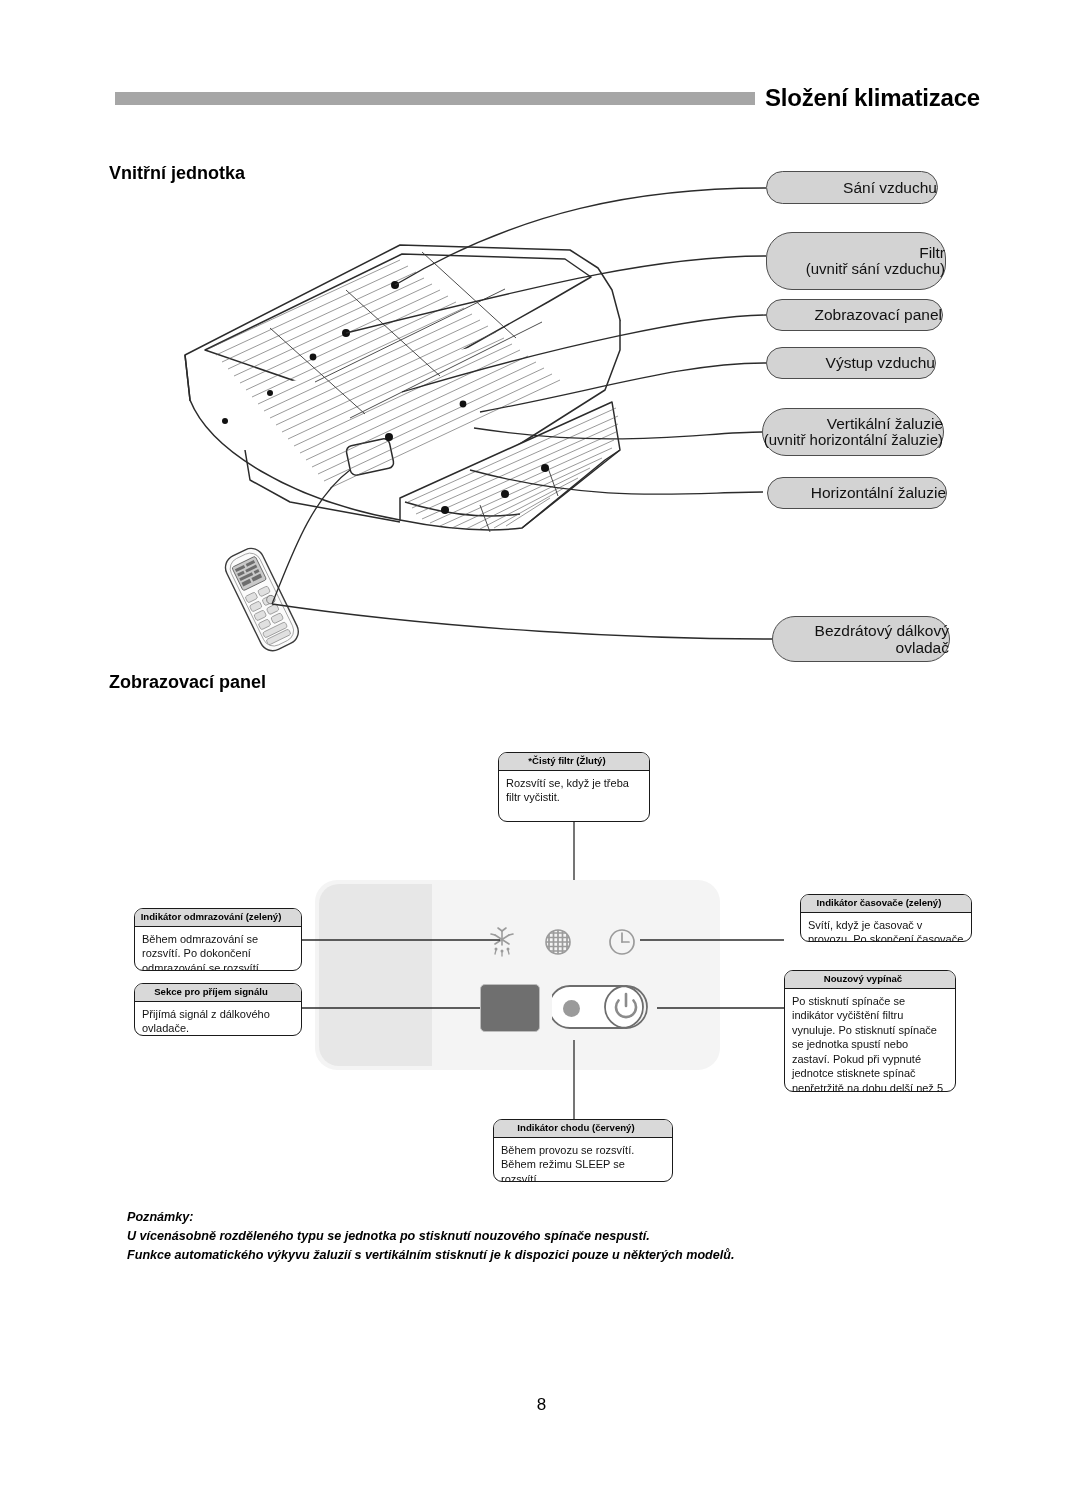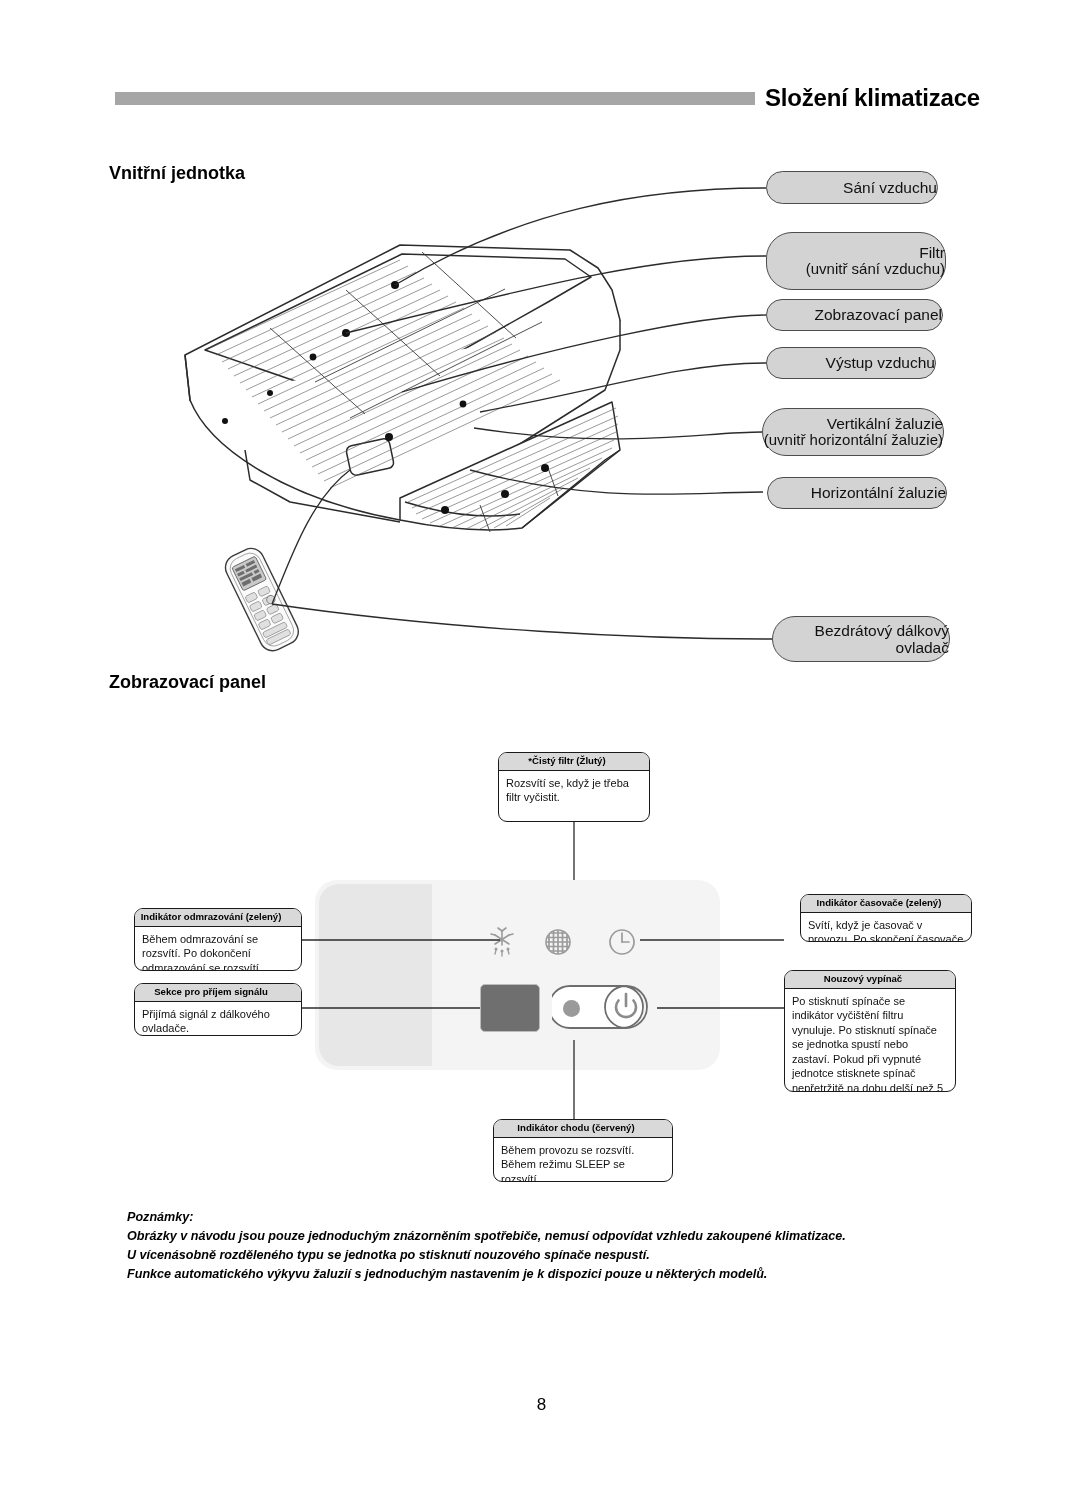--- a/index.html
+++ b/index.html
@@ -439,20 +439,19 @@
       <path d="M302 940 L500 940"></path>
       <path d="M302 1008 L480 1008"></path>
       <path d="M784 940 L640 940"></path>
       <path d="M784 1008 L657 1008"></path>
       <path d="M574 1119 L574 1040"></path>
     </g>
   </svg>
 
   <div id="notes">
     <div>Poznámky:</div>
-    <div>Obrázky v návodu jsou pouze jednoduchým znázorněním spotřebiče, nemusí odpovídat vzhledu zakoupené klimatizace.</div>
     <div>U vícenásobně rozděleného typu se jednotka po stisknutí nouzového spínače nespustí.</div>
-    <div>Funkce automatického výkyvu žaluzií s jednoduchým nastavením je k dispozici pouze u některých modelů.</div>
+    <div>Funkce automatického výkyvu žaluzií s vertikálním stisknutí je k dispozici pouze u některých modelů.</div>
   </div>
 
   <div id="page-number">8</div>
 
 </div>
 
 </body></html>

